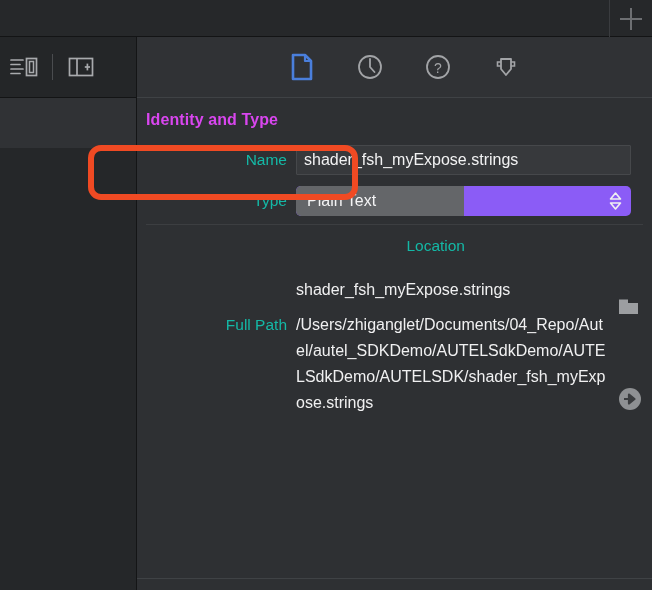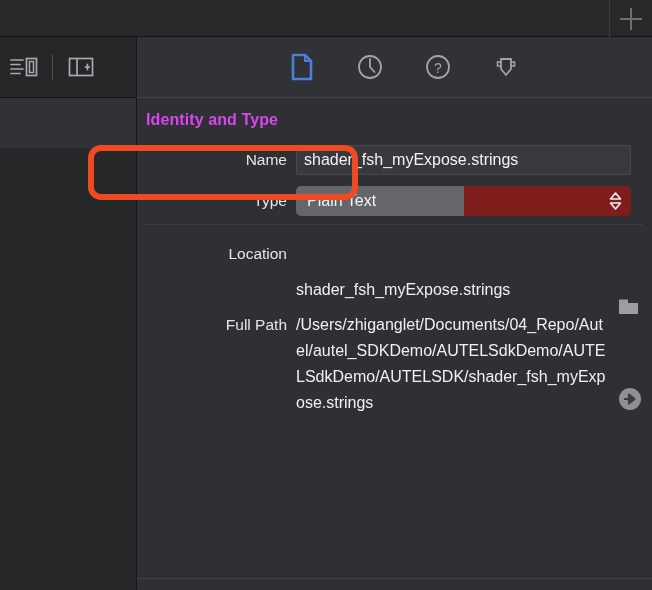--- a/index.html
+++ b/index.html
@@ -151,21 +151,21 @@
     position: relative;
     display: flex;
     align-items: flex-start;
   }
 
   .label {
     width: 159px;
     text-align: right;
     padding-right: 9px;
     font-size: 15.5px;
-    color: #e5e5e5;
+    color: #14b8a6;
     line-height: 24px;
     flex: 0 0 159px;
   }
 
   
   .row-name { height: 36px; align-items: center; }
   .textfield {
     width: 335px; height: 30px;
     background: #37393c;
     border: 1px solid #46484b;
@@ -178,21 +178,21 @@
     overflow: hidden;
   }
 
   
   .row-type { height: 46px; align-items: center; }
   .row-location { height: 40px; align-items: center; }
 
   .popup {
     position: relative;
     width: 335px; height: 30px;
-    background: #7f1d1d;
+    background: #8b5cf6;
     border-radius: 5px;
     display: flex;
     align-items: center;
     cursor: default;
   }
   .popup-text {
     font-size: 16px;
     color: #f4f4f5;
     padding-left: 11px;
     line-height: 30px;
@@ -360,21 +360,21 @@
             <svg width="13" height="20" viewBox="0 0 13 20">
               <path d="M6.5 2 L11.5 8 L1.5 8 Z" fill="none" stroke="#f0f0f1" stroke-width="1.6" stroke-linejoin="round"></path>
               <path d="M6.5 18 L11.5 12 L1.5 12 Z" fill="none" stroke="#f0f0f1" stroke-width="1.6" stroke-linejoin="round"></path>
             </svg>
           </div>
         </div>
       </div>
 
       <div class="divider" style="top:82px;"></div>
 
-      <div class="row row-location" style="margin-top:10px;">
+      <div class="row row-location" style="margin-top:10px;flex-direction:column;">
         <div class="label">Location</div>
       </div>
 
       <div class="row row-filename">
         <div class="label"></div>
         <div class="value-wrap">shader_fsh_myExpose.strings</div>
         <div class="folder-icon-wrap">
           <svg width="24" height="20" viewBox="0 0 24 20">
             <rect x="2" y="2.5" width="9" height="4" fill="#9c9ea1"></rect>
             <rect x="2" y="6" width="19" height="11" fill="#9c9ea1"></rect>

